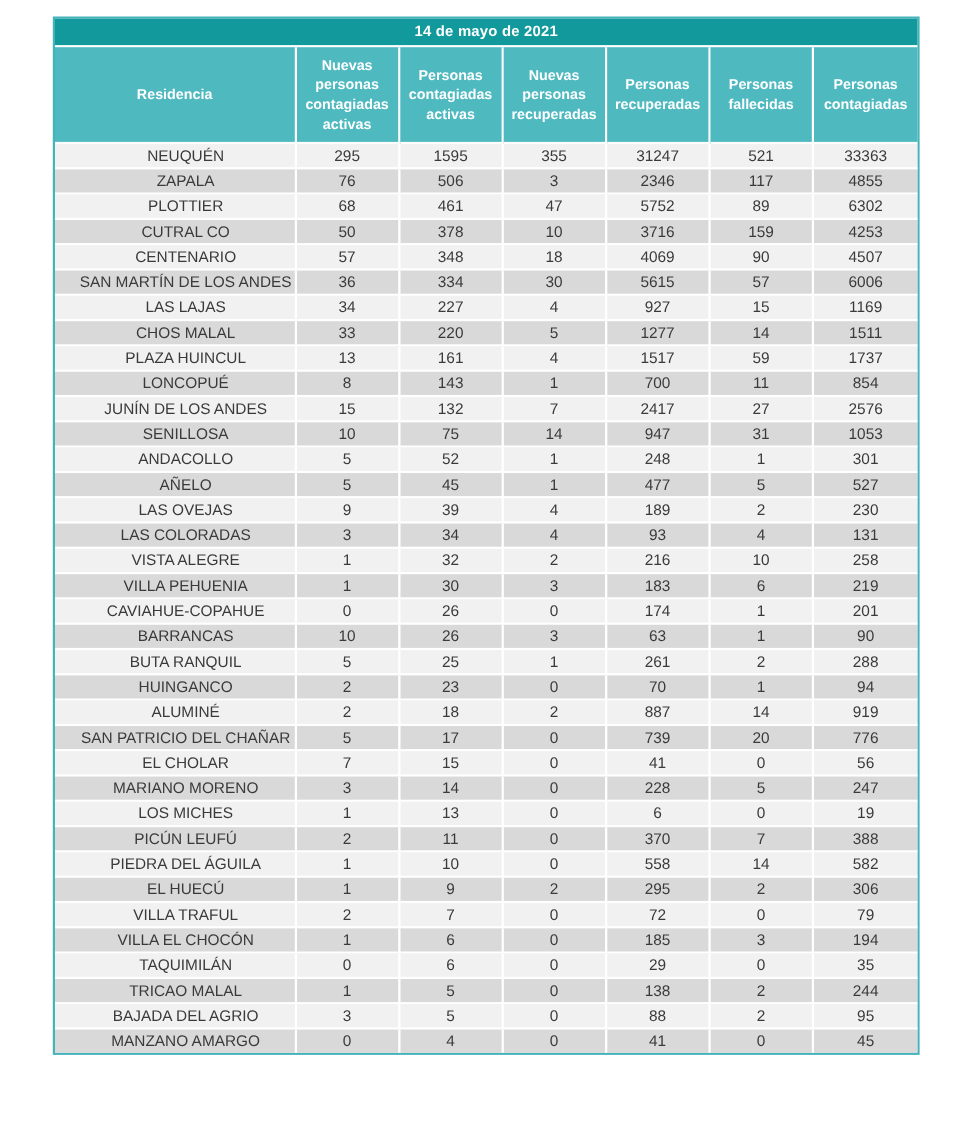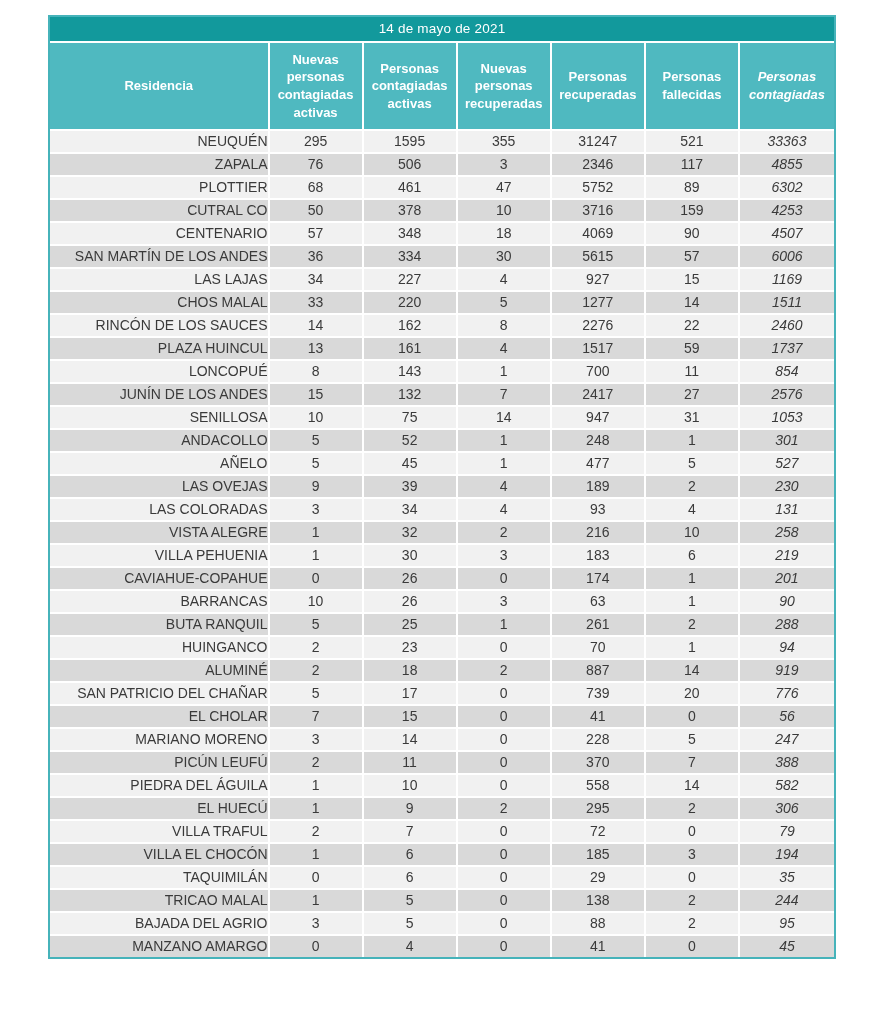--- a/index.html
+++ b/index.html
@@ -23,21 +23,21 @@
     left:48px;top:15px;
     width:788px;
     box-sizing:border-box;
     border:2px solid var(--border-teal);
     background:#ffffff;
   }
   .title-bar{
     background:var(--title-bg);
     color:var(--header-text);
     font-size:13.5px;
-    font-weight:normal;
+    font-weight:bold;
     text-align:center;
     height:24px;
     line-height:24px;
     border-bottom:2px solid #ffffff;
     letter-spacing:.2px;
   }
   table{
     width:100%;
     border-collapse:separate;
     border-spacing:0;
@@ -50,38 +50,38 @@
     font-weight:bold;
     height:88px;
     vertical-align:middle;
     text-align:center;
     line-height:1.35;
     padding:0 3px;
     border-right:2px solid #ffffff;
     border-bottom:2px solid #ffffff;
     box-sizing:border-box;
   }
-  thead th:last-child{border-right:none;font-style:italic;}
+  thead th:last-child{border-right:none;}
   tbody td{
     font-size:14px;
     color:var(--body-text);
     height:21px;
     line-height:21px;
     padding:0;
     text-align:center;
     border-right:2px solid #ffffff;
     border-bottom:2px solid #ffffff;
     box-sizing:border-box;
     white-space:nowrap;
     overflow:hidden;
   }
-  tbody td:last-child{border-right:none;font-style:italic;}
+  tbody td:last-child{border-right:none;}
   tbody tr:last-child td{border-bottom:none;}
   tbody td.c-name{
-    text-align:right;
+    text-align:center;
     padding-left:20px;
   }
   tbody tr:nth-child(odd){background:var(--row-light);}
   tbody tr:nth-child(even){background:var(--row-dark);}
 </style>
 </head>
 <body>
 
 <div class="table-wrap">
   <div class="title-bar">14 de mayo de 2021</div>
@@ -173,29 +173,20 @@
         <tr>
     <td class="c-name">CHOS MALAL</td>
     <td class="c-num">33</td>
     <td class="c-num">220</td>
     <td class="c-num">5</td>
     <td class="c-num">1277</td>
     <td class="c-num">14</td>
     <td class="c-num">1511</td>
   </tr>
         <tr>
-    <td class="c-name">RINCÓN DE LOS SAUCES</td>
-    <td class="c-num">14</td>
-    <td class="c-num">162</td>
-    <td class="c-num">8</td>
-    <td class="c-num">2276</td>
-    <td class="c-num">22</td>
-    <td class="c-num">2460</td>
-  </tr>
-        <tr>
     <td class="c-name">PLAZA HUINCUL</td>
     <td class="c-num">13</td>
     <td class="c-num">161</td>
     <td class="c-num">4</td>
     <td class="c-num">1517</td>
     <td class="c-num">59</td>
     <td class="c-num">1737</td>
   </tr>
         <tr>
     <td class="c-name">LONCOPUÉ</td>
@@ -344,20 +335,29 @@
         <tr>
     <td class="c-name">MARIANO MORENO</td>
     <td class="c-num">3</td>
     <td class="c-num">14</td>
     <td class="c-num">0</td>
     <td class="c-num">228</td>
     <td class="c-num">5</td>
     <td class="c-num">247</td>
   </tr>
         <tr>
+    <td class="c-name">LOS MICHES</td>
+    <td class="c-num">1</td>
+    <td class="c-num">13</td>
+    <td class="c-num">0</td>
+    <td class="c-num">6</td>
+    <td class="c-num">0</td>
+    <td class="c-num">19</td>
+  </tr>
+        <tr>
     <td class="c-name">PICÚN LEUFÚ</td>
     <td class="c-num">2</td>
     <td class="c-num">11</td>
     <td class="c-num">0</td>
     <td class="c-num">370</td>
     <td class="c-num">7</td>
     <td class="c-num">388</td>
   </tr>
         <tr>
     <td class="c-name">PIEDRA DEL ÁGUILA</td>

